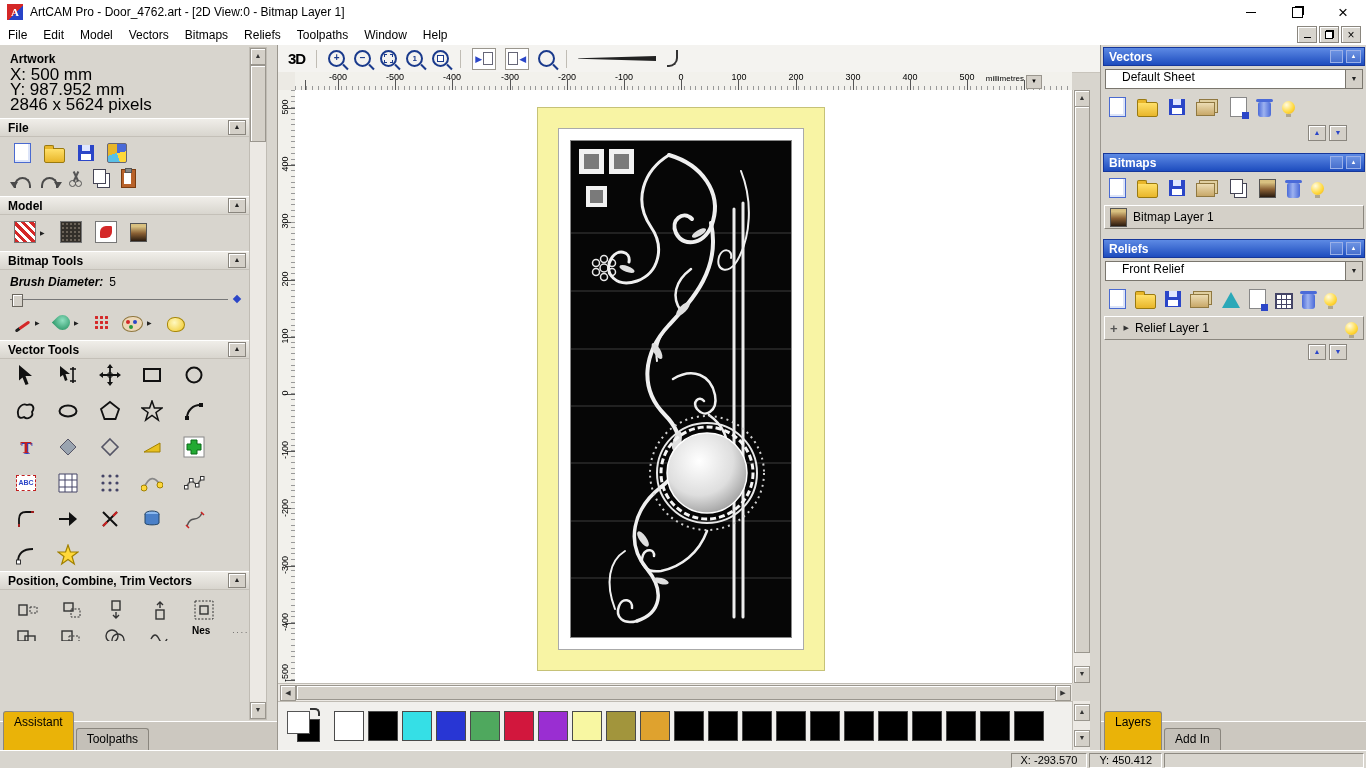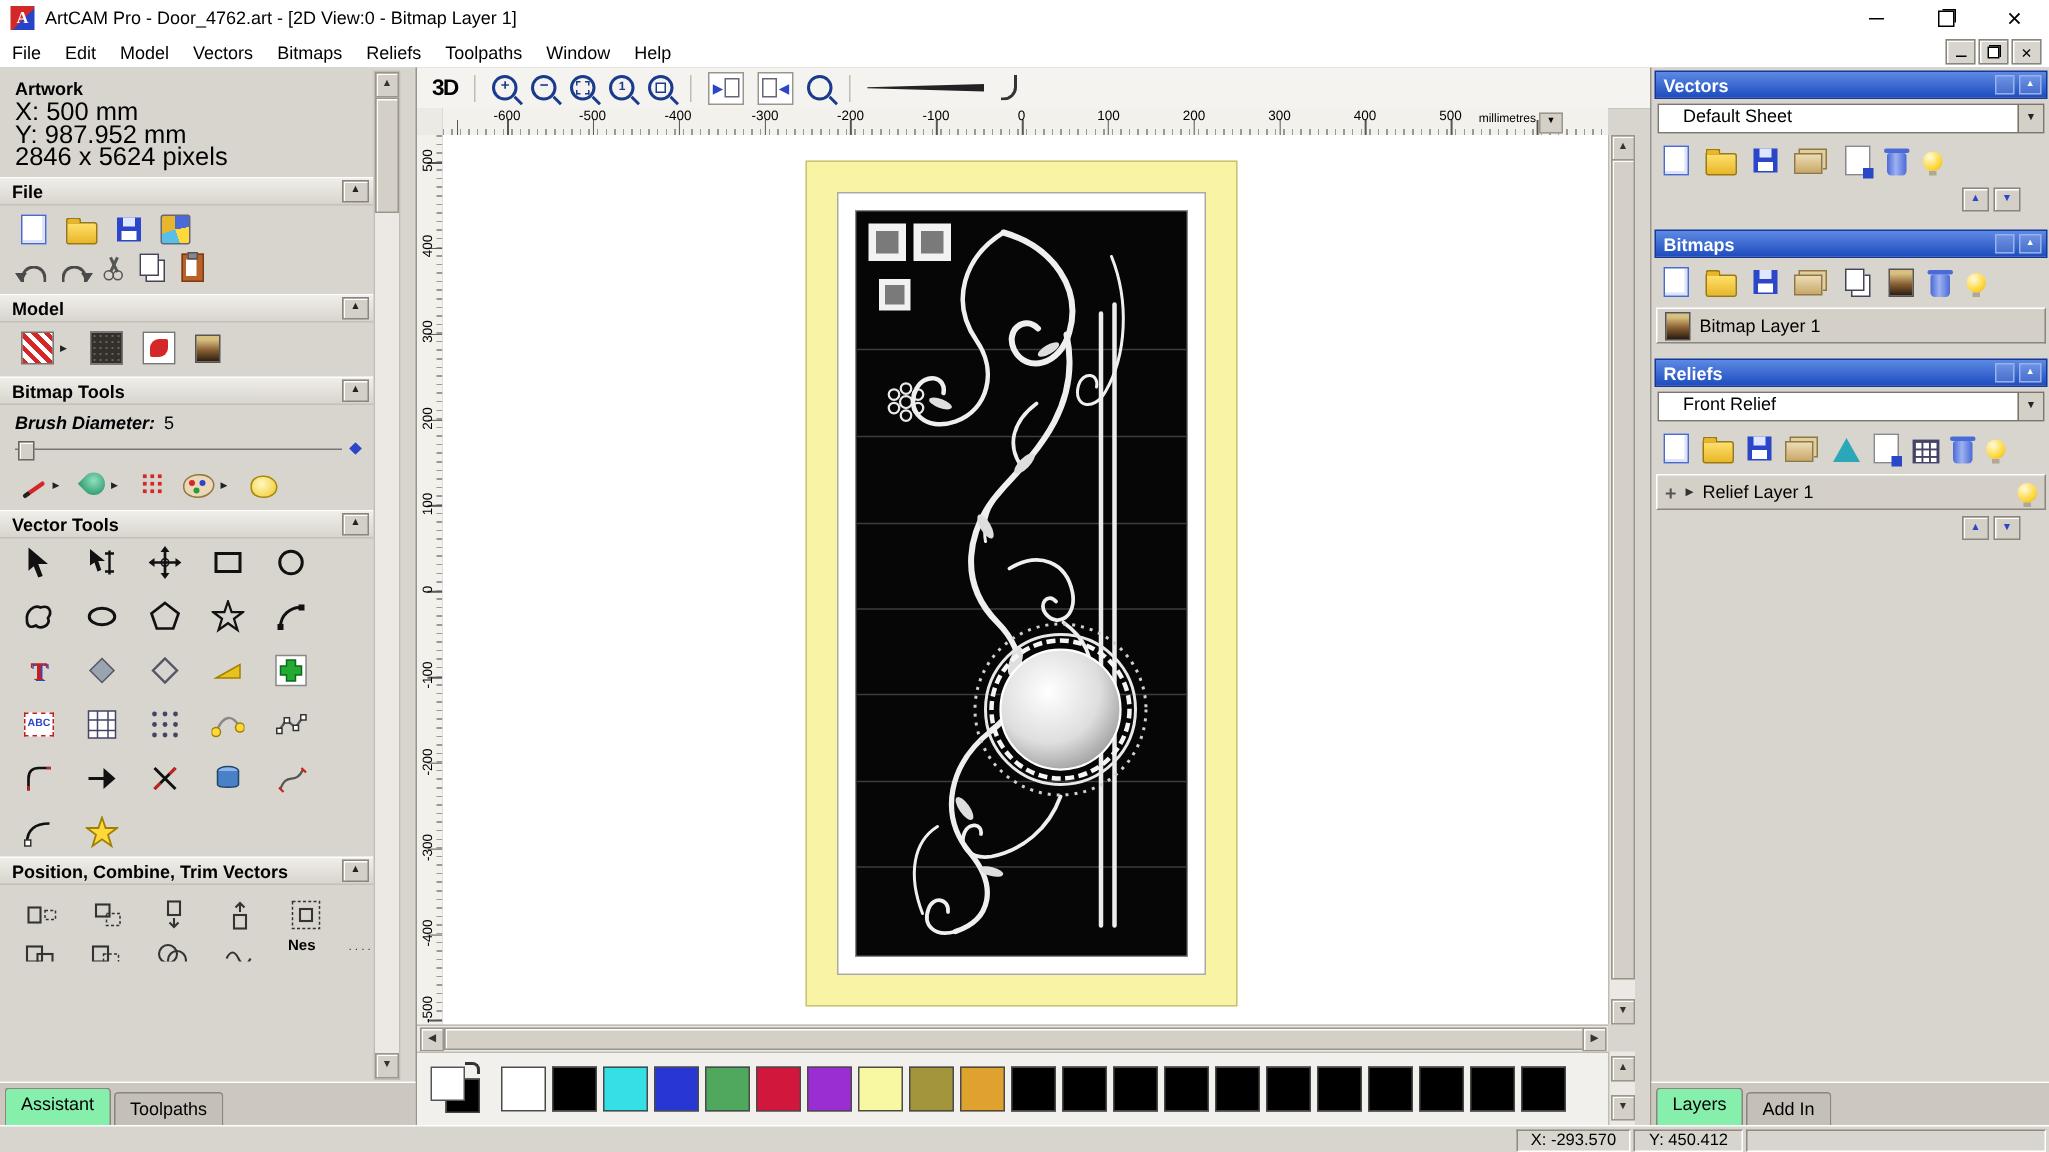--- a/index.html
+++ b/index.html
@@ -119,21 +119,21 @@
   .sarr{position:absolute;left:0;width:14px;height:15px;background:#d4d0c8;border:1px solid #9a968e;box-shadow:inset 1px 1px 0 #fff;font-size:7px;color:#333;text-align:center;line-height:14px}
   .sarr.up::before{content:"▲"}
   .sarr.down::before{content:"▼"}
   .sarr.left::before{content:"◀"}
   .sarr.right::before{content:"▶"}
   .sthumb{position:absolute;background:#d4d0c8;border:1px solid #9a968e;box-shadow:inset 1px 1px 0 #fff}
 
   
   .tabstrip{position:absolute;display:flex;align-items:flex-end;background:#ccc8c0;border-top:1px solid #fff;padding:2px 0 0 3px}
   .tab{padding:3px 10px 4px;border:1px solid #8a867e;border-bottom:none;background:#c4c0b8;margin-right:2px;border-radius:3px 3px 0 0;font-size:12px}
-  .tab.active{background:#86efac;padding-bottom:7px}
+  .tab.active{background:#eab308;padding-bottom:21px}
 
   
   #view-toolbar{position:absolute;left:278px;top:45px;width:822px;height:27px;background:#f4f3f0;border-bottom:1px solid #c8c4bc;display:flex;align-items:center;gap:9px;padding-left:10px}
   .tb3d{font:700 15px/15px "Liberation Sans",sans-serif;letter-spacing:-1px}
   .vsep{width:1px;height:18px;background:#c0bcb4;margin:0 2px}
   .mag{width:13px;height:13px;border:2px solid #1a3a8c;border-radius:50%;position:relative;display:inline-block}
   .mag::after{content:"";position:absolute;width:7px;height:2px;background:#1a3a8c;transform:rotate(45deg);right:-6px;bottom:-3px}
   .mag i{position:absolute;top:0;left:0;right:0;font:700 10px/12px "Liberation Sans",sans-serif;color:#1a3a8c;font-style:normal;text-align:center}
   .mag i.pl::before{content:"+"}
   .mag i.mi::before{content:"−"}

